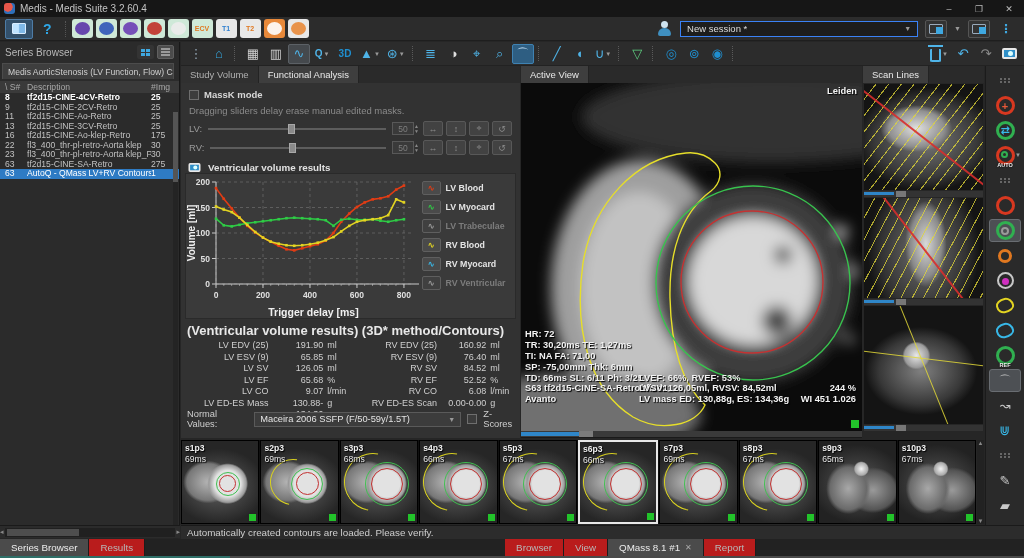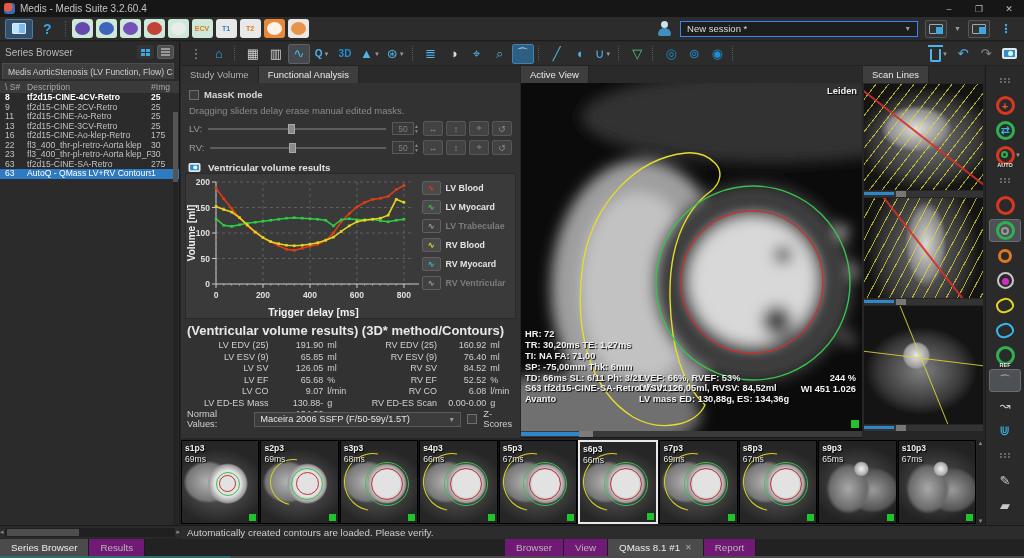--- a/index.html
+++ b/index.html
@@ -106,21 +106,21 @@
 .nvsel .caret{margin-left:auto;color:#999;font-size:7px}
 
 .vp{position:absolute;left:521px;top:66px;width:341px;height:372px;background:#1a1a1a}
 .vtabs{height:17px;background:#2a2a2a;display:flex;font-size:9.5px}
 .vimg{position:relative;width:341px;height:348px;background:#0b0b0b;overflow:hidden}
 .ovl{position:absolute;font-size:9.3px;font-weight:bold;color:#f2f2f2;text-shadow:1px 1px 1px #000;line-height:10.8px;z-index:5}
 .ovl.tl{left:4px;top:3px}
 .ovl.tr{right:5px;top:3px}
 .ovl.bl{left:4px;bottom:26px}
 .ovl.bc{left:118px;bottom:26px}
-.ovl.br{right:6px;bottom:36px;text-align:right}
+.ovl.br{right:6px;bottom:26px;text-align:right}
 .gsq{position:absolute;right:3px;bottom:3px;width:8px;height:8px;background:#22c32a;z-index:6}
 .phslider{height:6px;background:#3a3a3a;position:relative}
 .phslider .fill{position:absolute;left:0;top:1px;height:4px;width:58px;background:#2f86c8}
 .phslider .th{position:absolute;left:58px;top:0;height:6px;width:14px;background:#7c7c7c}
 
 .sp{position:absolute;left:863px;top:66px;width:121px;height:372px;background:#262626}
 .simg{position:relative;margin:1px;width:119px;background:#141414;overflow:hidden}
 .scanbase1{background:radial-gradient(ellipse 46px 30px at 44% 42%,#e0e0e0,#8f8f8f 60%,transparent 78%),radial-gradient(ellipse 70px 52px at 52% 52%,#7a7a7a,#3a3a3a 72%,#141414 100%)}
 .scanbase2{background:radial-gradient(ellipse 26px 54px at 52% 46%,#d8d8d8,#8a8a8a 60%,transparent 80%),radial-gradient(ellipse 56px 80px at 50% 52%,#707070,#333 75%,#141414 100%)}
 .scanbase3{background:radial-gradient(circle 17px at 44% 42%,#e8e8e8,#9a9a9a 70%,transparent 82%),radial-gradient(ellipse 56px 44px at 48% 55%,#808080,#383838 75%,#141414 100%)}
@@ -151,21 +151,21 @@
 .ftlbl{position:absolute;left:3px;top:2px;font-size:8.6px;font-weight:bold;color:#f0f0f0;text-shadow:1px 1px 1px #000;z-index:4}
 .fttime{position:absolute;left:3px;top:13px;font-size:8.6px;color:#e8e8e8;text-shadow:1px 1px 1px #000;z-index:4}
 .ftg{position:absolute;right:2px;bottom:2px;width:7px;height:7px;background:#22c32a;z-index:4}
 .ring-ep{position:absolute;border:1.4px solid #3fc050;border-radius:50%;z-index:3}
 .ring-en{position:absolute;border:1.4px solid #c23030;border-radius:50%;z-index:3}
 .ring-rv{position:absolute;border:1.4px solid transparent;border-left-color:#d8d020;border-top-color:#d8d020;border-radius:50%;transform:rotate(-35deg);z-index:3}
 .fscroll{position:absolute;left:977px;top:440px;width:7px;height:84px;background:#222;font-size:6px;color:#888;display:flex;flex-direction:column;justify-content:space-between;align-items:center}
 
 .status{position:absolute;left:181px;top:525px;width:843px;height:14px;background:#2c2c2c;font-size:9.8px;color:#cfcfcf;padding:1px 6px;border-top:1px solid #1a1a1a}
 .btabs{position:absolute;left:0;top:539px;width:1024px;height:17px;background:#222;display:flex;font-size:9.8px;align-items:stretch}
-.btab{padding:0 11px;display:flex;align-items:center;gap:5px;background:#701a75;border-right:1px solid #1c1c1c;color:#b8b8b8}
+.btab{padding:0 11px;display:flex;align-items:center;gap:5px;background:#b91c1c;border-right:1px solid #1c1c1c;color:#b8b8b8}
 .btab.active{background:#4b4b4b;color:#ececec}
 .btab .x{font-size:8px;color:#aaa}
 .btgap{width:360px}
 .bstrip{position:absolute;left:0;top:556px;width:1024px;height:2px;background:#4a4a4a}
 .bstrip i{position:absolute;left:0;top:0;width:230px;height:2px;background:#2e6f68;display:block}
 
 text{font-family:"Liberation Sans","DejaVu Sans",sans-serif}
 </style>
 </head>
 <body>

